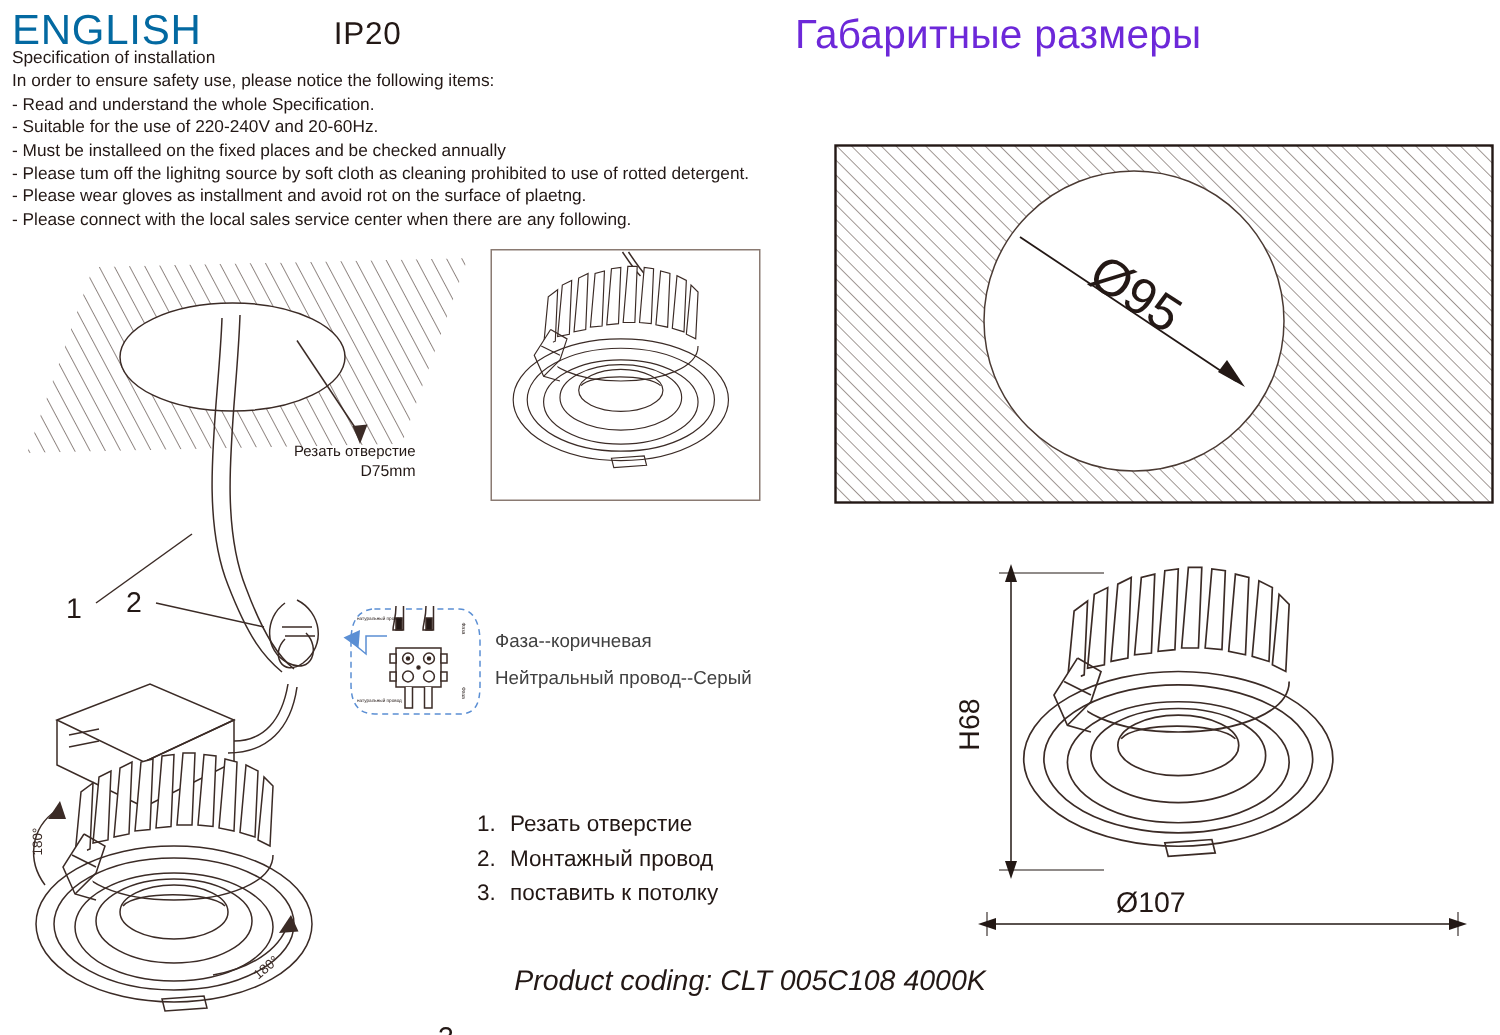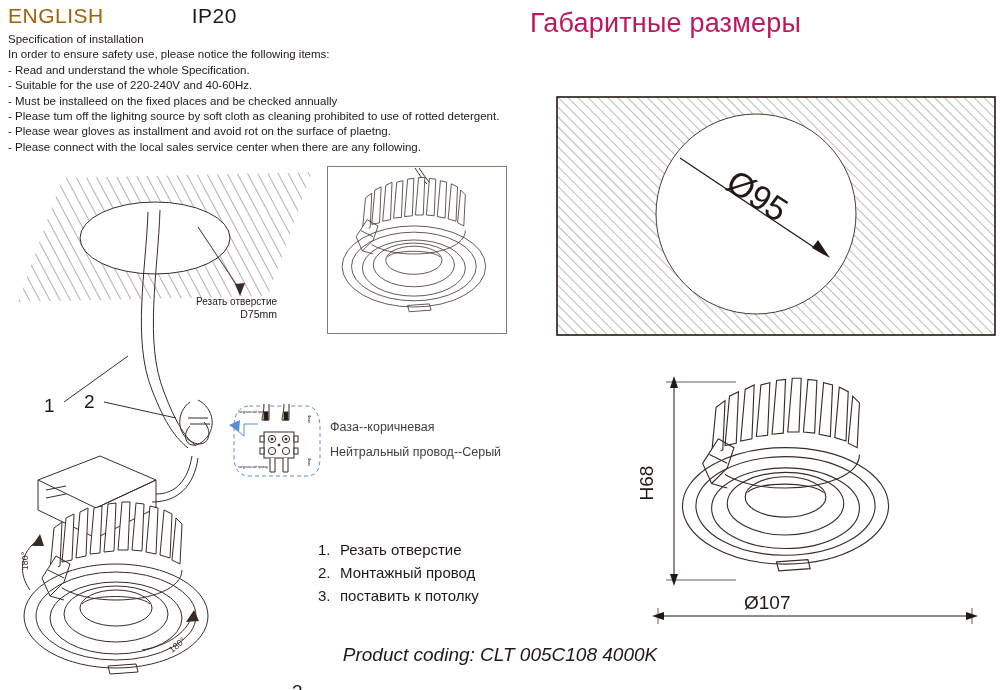--- a/index.html
+++ b/index.html
@@ -4,26 +4,26 @@
 <style>
   html,body{margin:0;padding:0;background:#ffffff;}
   body{
     width:1000px;height:690px;position:relative;overflow:hidden;
     font-family:"Liberation Sans","DejaVu Sans",sans-serif;
     color:#231815;
   }
   .abs{position:absolute;}
   
   #lang-row{left:8px;top:4px;width:400px;display:flex;align-items:baseline;}
-  #lang-label{font-size:21px;letter-spacing:.5px;color:#a16207;}
+  #lang-label{font-size:28px;letter-spacing:.5px;color:#0369a1;}
   #ip-label{font-size:21px;letter-spacing:.5px;margin-left:88px;color:#231815;}
   #spec-block{left:8px;top:32px;width:520px;}
   #spec-block .ln{font-size:11.5px;line-height:15.4px;color:#231815;white-space:nowrap;}
   
-  #dim-title{left:530px;top:8px;font-size:27px;color:#be185d;letter-spacing:.2px;}
+  #dim-title{left:530px;top:8px;font-size:27px;color:#6d28d9;letter-spacing:.2px;}
   
   #product-coding{left:0;top:644px;width:1000px;text-align:center;font-size:19px;color:#231815;font-style:italic;}
   
   svg{display:block;overflow:visible;}
   .ln-dark{fill:none;stroke:#3b2b26;stroke-width:1;}
   .ln-blue{fill:none;stroke:#5b8fd4;stroke-width:1;}
   .hatch-stroke{stroke:#4a3a33;stroke-width:.8;}
   .txt{font-family:"Liberation Sans","DejaVu Sans",sans-serif;fill:#231815;}
   
   #wire-labels{left:330px;top:415px;}
@@ -45,21 +45,21 @@
 
 <div class="abs" id="lang-row">
   <span id="lang-label">ENGLISH</span>
   <span id="ip-label">IP20</span>
 </div>
 
 <div class="abs" id="spec-block">
   <div class="ln">Specification of installation</div>
   <div class="ln">In order to ensure safety use, please notice the following items:</div>
   <div class="ln">- Read and understand the whole Specification.</div>
-  <div class="ln">- Suitable for the use of 220-240V and 40-60Hz.</div>
+  <div class="ln">- Suitable for the use of 220-240V and 20-60Hz.</div>
   <div class="ln">- Must be installeed on the fixed places and be checked annually</div>
   <div class="ln">- Please tum off the lighitng source by soft cloth as cleaning prohibited to use of rotted detergent.</div>
   <div class="ln">- Please wear gloves as installment and avoid rot on the surface of plaetng.</div>
   <div class="ln">- Please connect with the local sales service center when there are any following.</div>
 </div>
 
 <div class="abs" id="dim-title">Габаритные размеры</div>
 
 <div class="abs" style="left:0;top:150px;width:540px;height:540px;">
 <svg width="540" height="540" viewBox="0 0 540 540">

